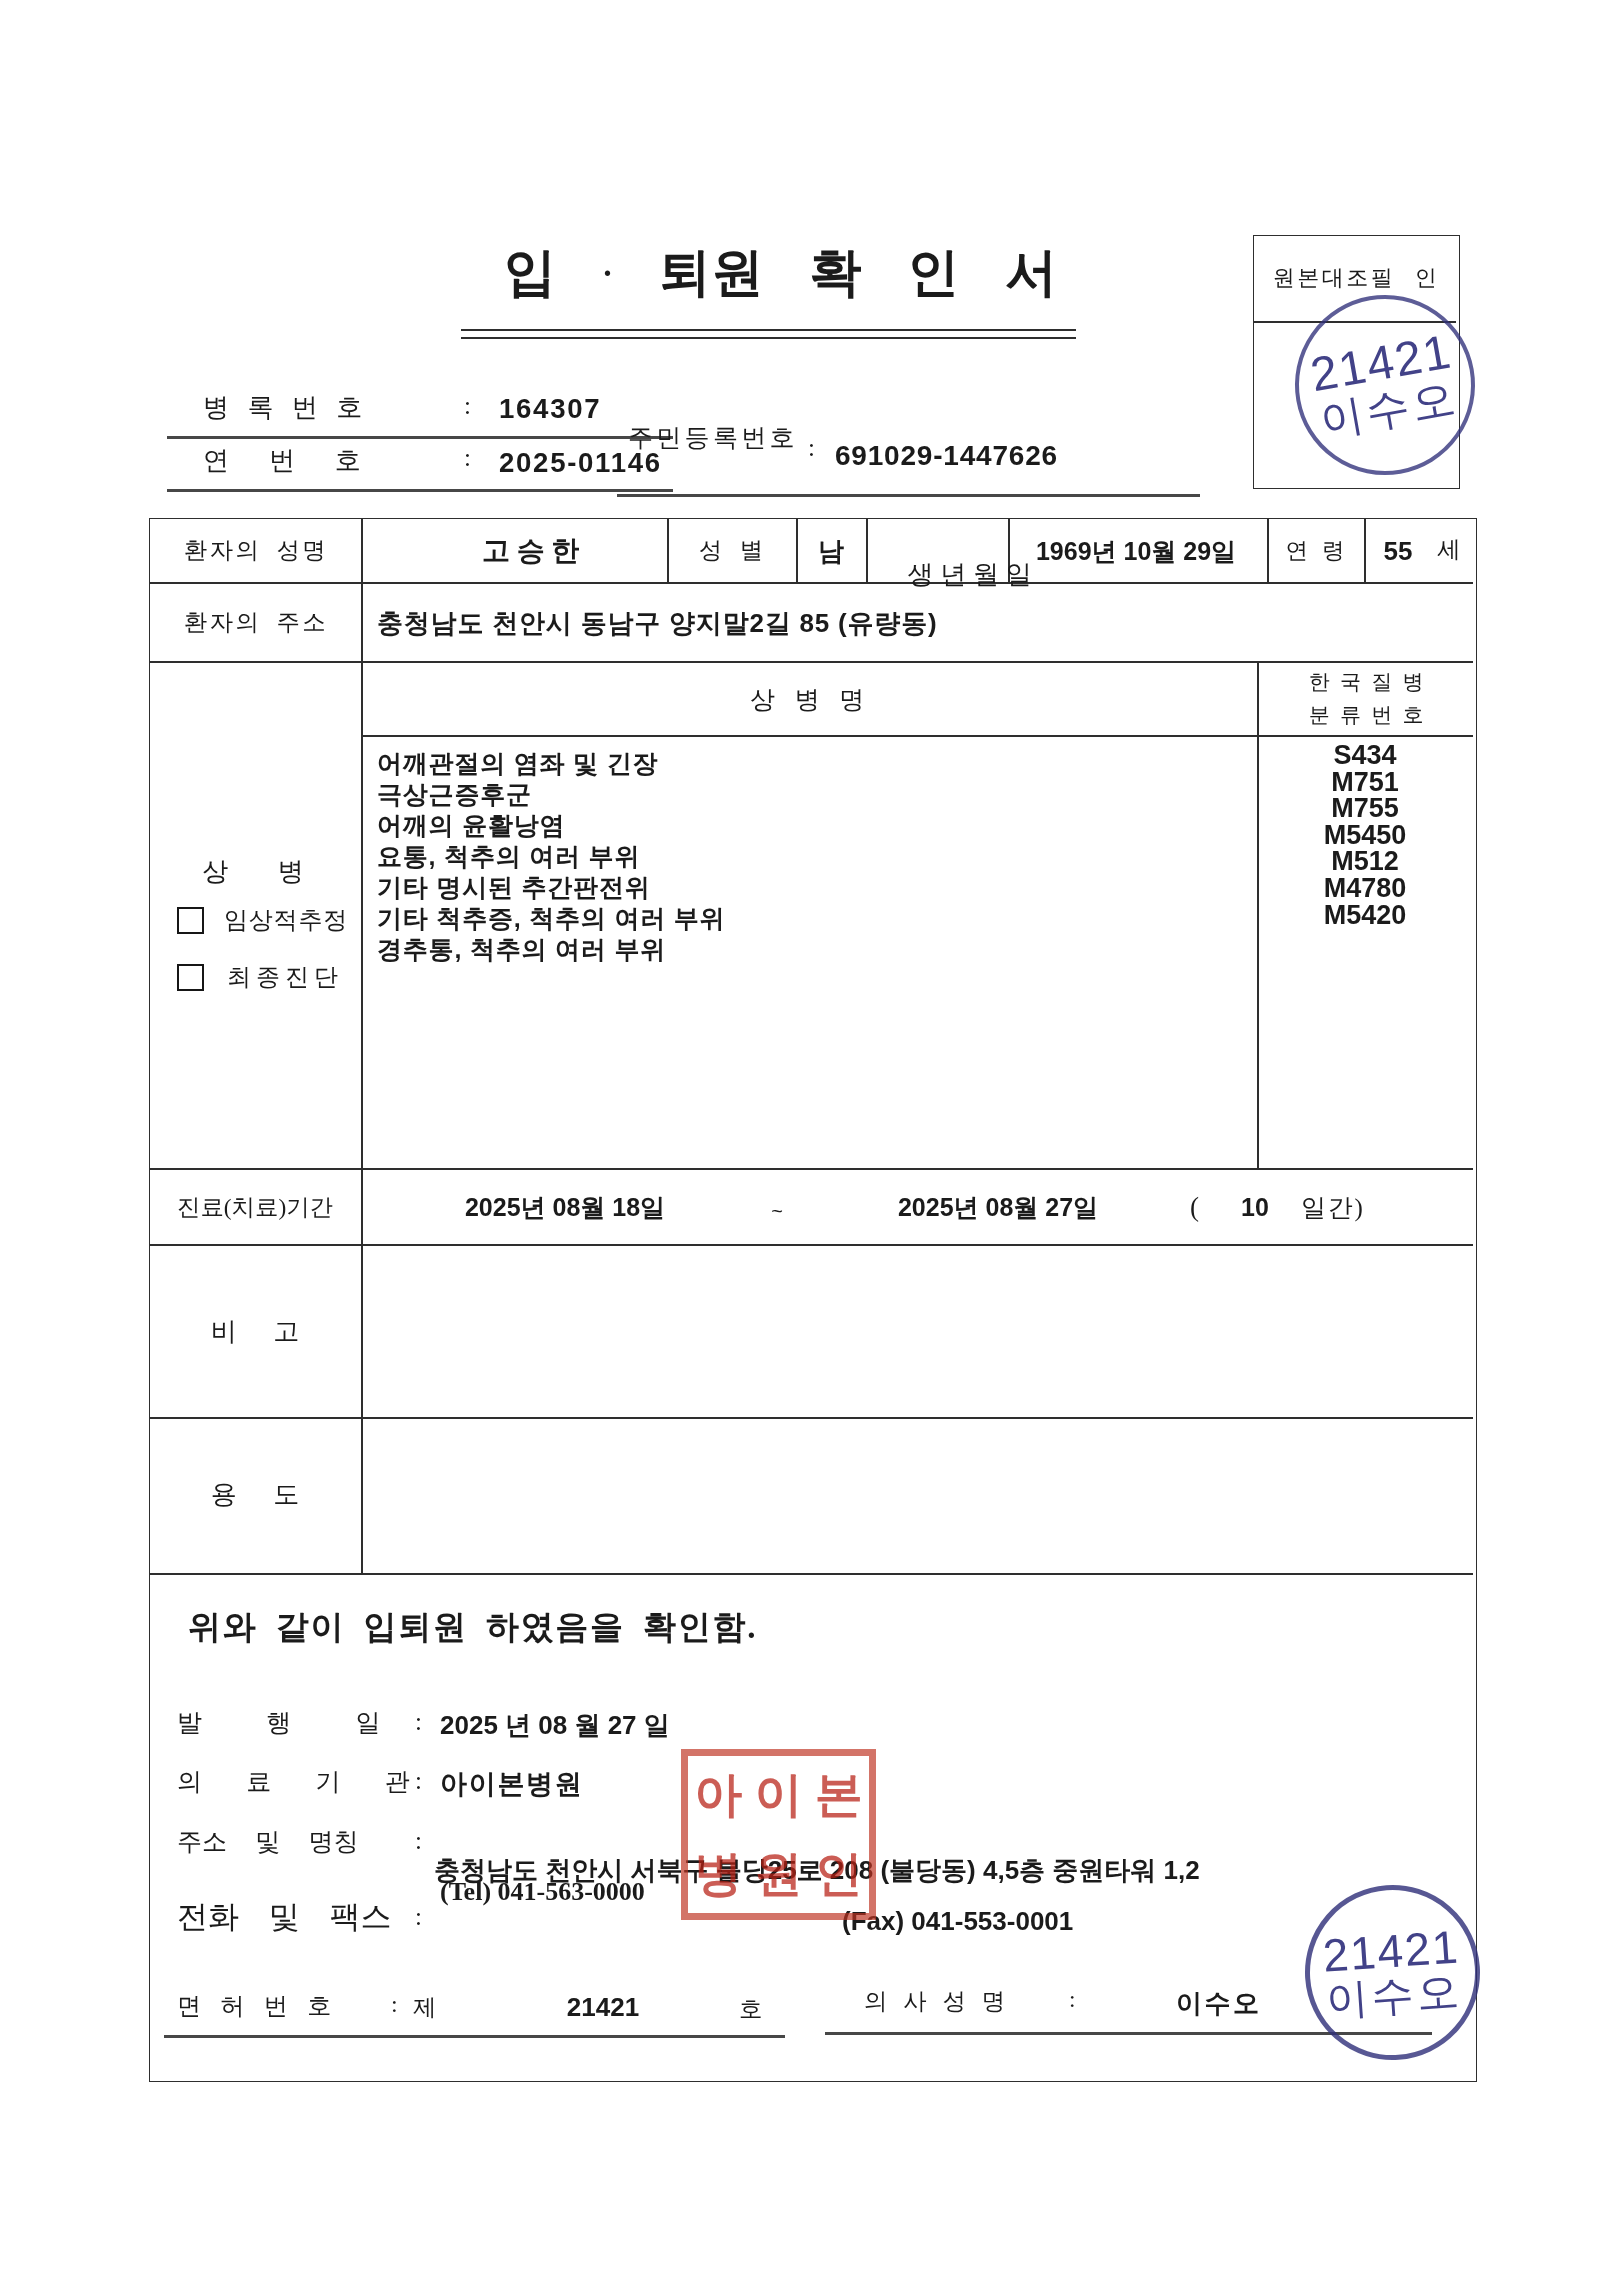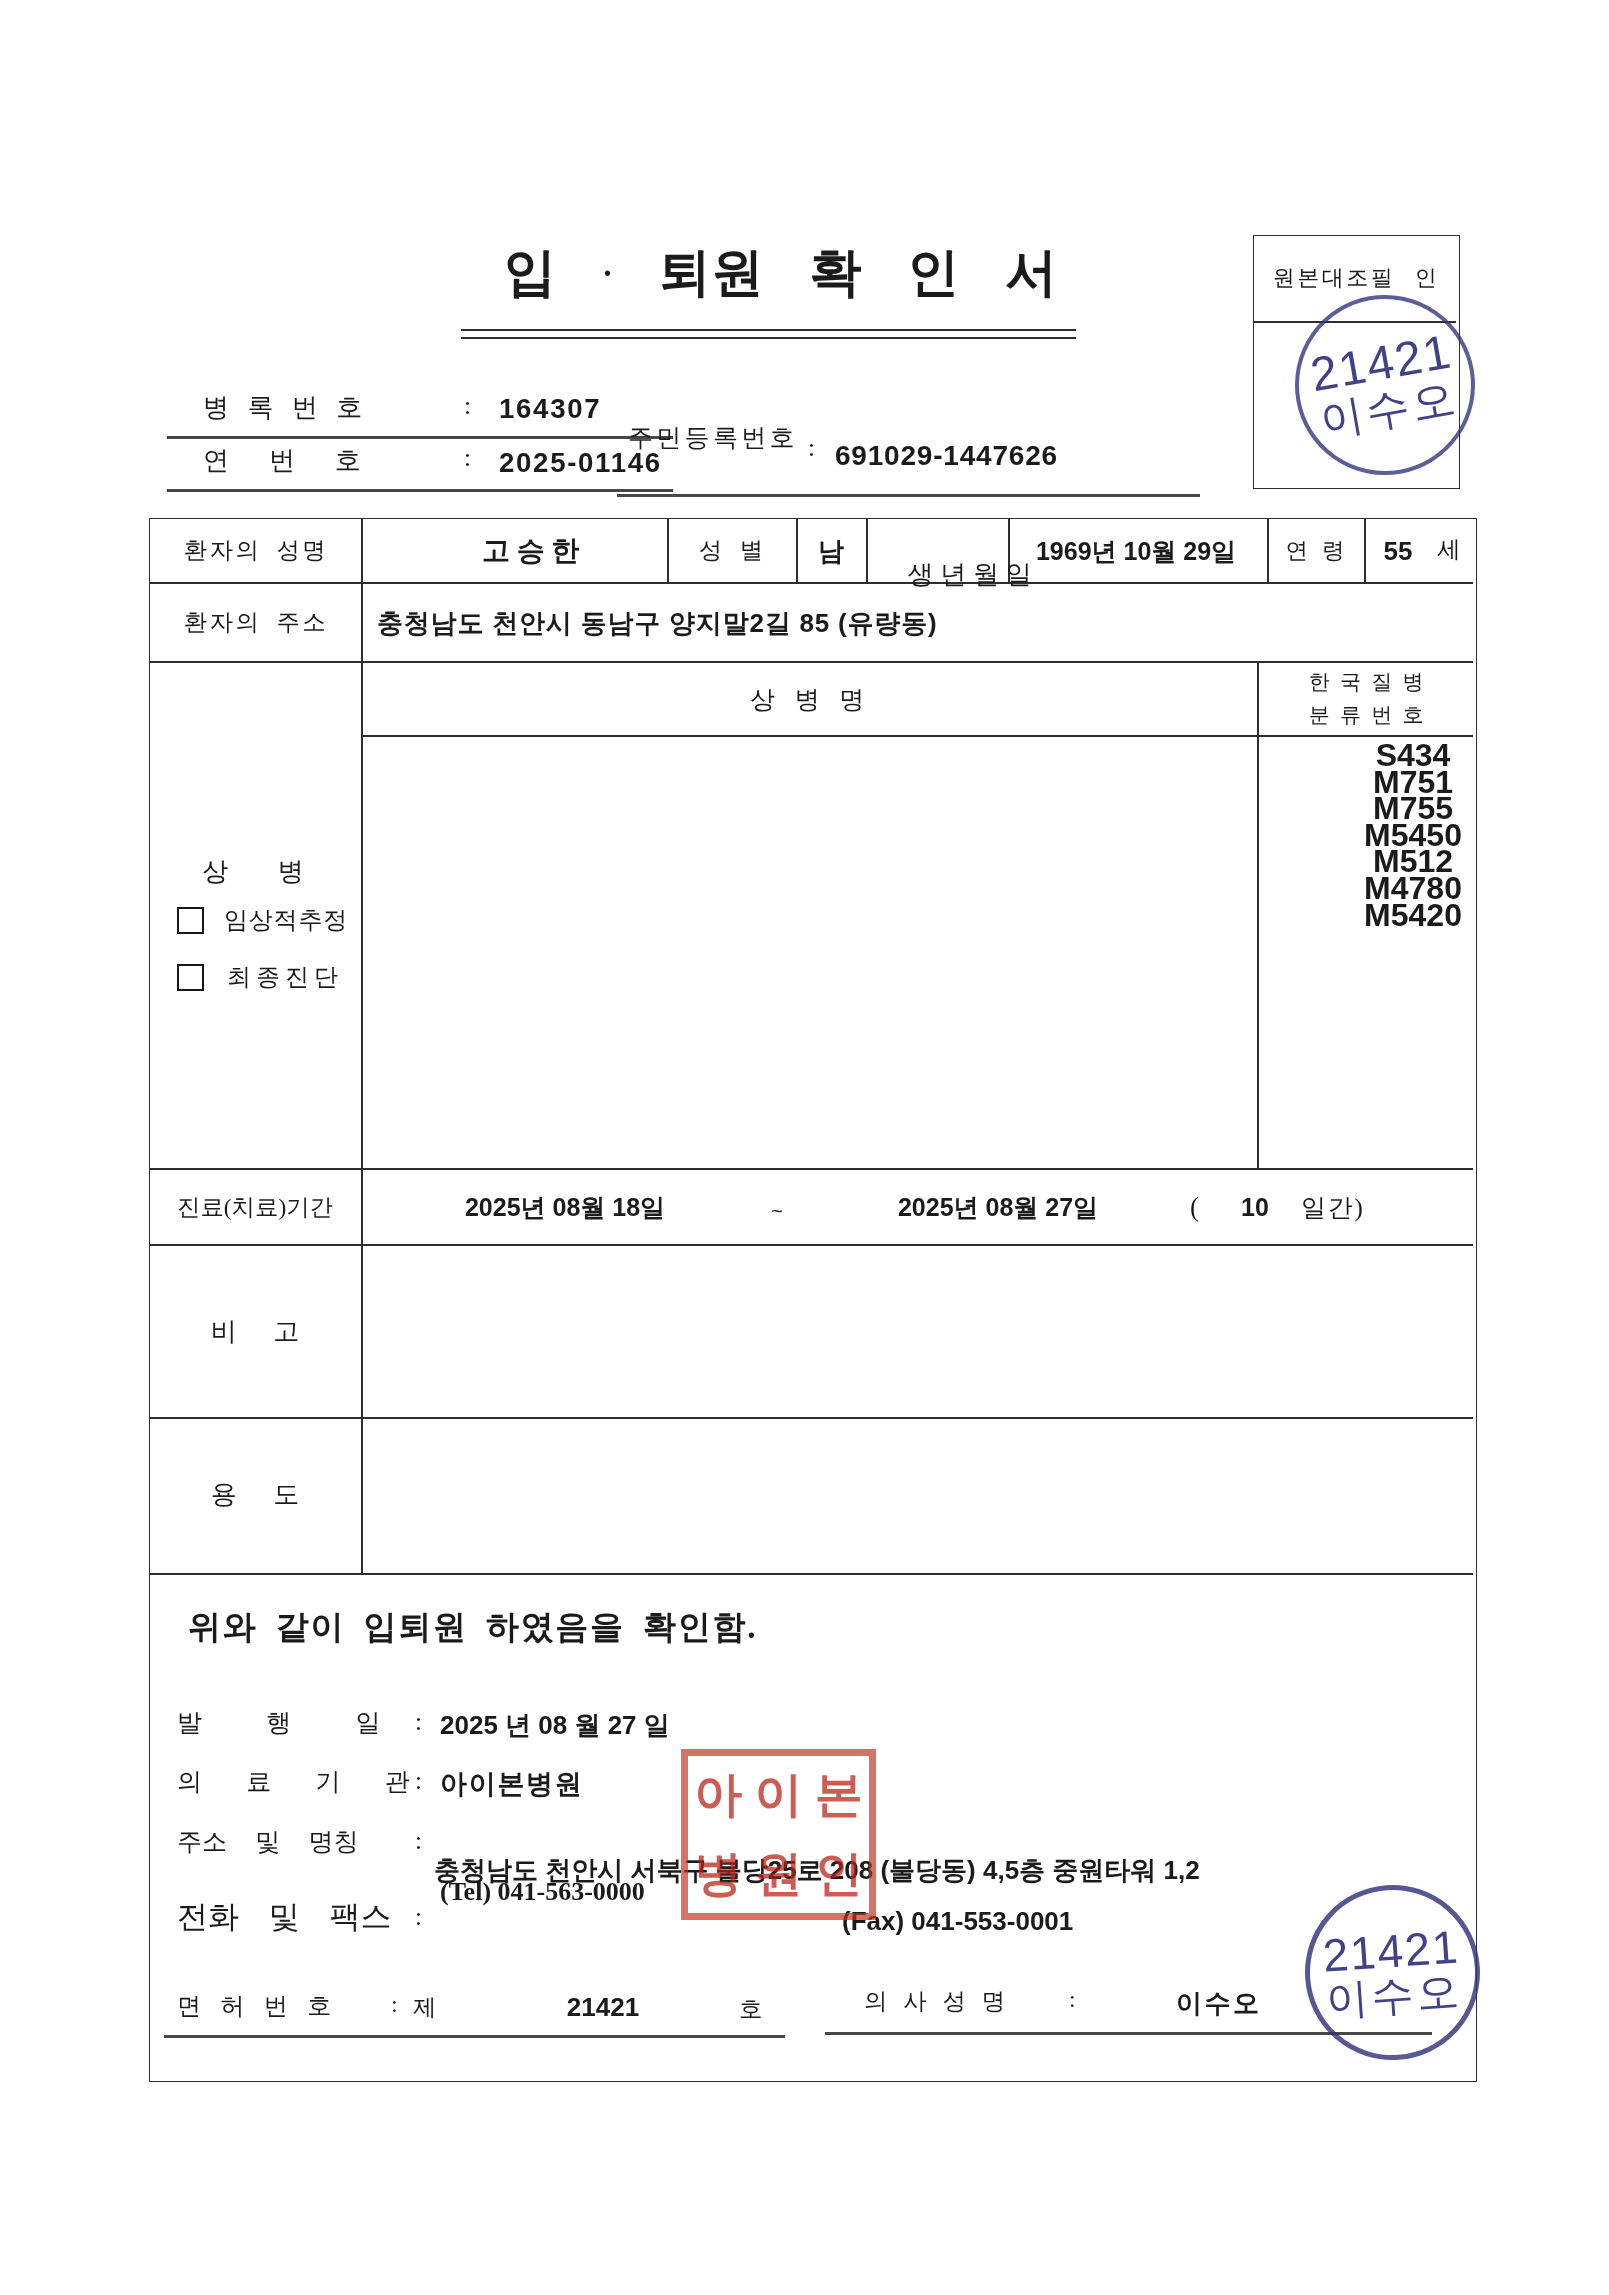--- a/index.html
+++ b/index.html
@@ -96,21 +96,30 @@
   <div class="cc sans" style="left:1398px;top:551px;font-size:26px;">55</div>
   <div class="cc serif" style="left:1449px;top:549px;font-size:23.4px;">세</div>
 
   <div class="cc serif" style="left:256px;top:622px;font-size:23.4px;letter-spacing:2.5px;word-spacing:6.7px;">환자의 주소</div>
   <div class="cl sans" style="left:377px;top:623px;font-size:26px;letter-spacing:0.8px;">충청남도 천안시 동남구 양지말2길 85 (유량동)</div>
 
   <div class="cc serif" style="left:808px;top:699px;font-size:25px;word-spacing:10px;letter-spacing:1.7px;">상 병 명</div>
   <div class="cc serif" style="left:1366px;top:682px;font-size:21px;word-spacing:5px;">한 국 질 병</div>
   <div class="cc serif" style="left:1366px;top:715px;font-size:21px;word-spacing:5px;">분 류 번 호</div>
 
-  <div class="dlist sans" style="left:1258px;top:742px;width:214px;text-align:center;font-size:32px;line-height:26.6px;padding-left:48px;">
+  <div class="dlist sans" style="left:377px;top:748px;font-size:25px;line-height:31px;letter-spacing:0.8px;">
+    <div>어깨관절의 염좌 및 긴장</div>
+    <div>극상근증후군</div>
+    <div>어깨의 윤활낭염</div>
+    <div>요통, 척추의 여러 부위</div>
+    <div>기타 명시된 추간판전위</div>
+    <div>기타 척추증, 척추의 여러 부위</div>
+    <div>경추통, 척추의 여러 부위</div>
+  </div>
+  <div class="dlist sans" style="left:1258px;top:742px;width:214px;text-align:center;font-size:27px;line-height:26.6px;">
     <div>S434</div>
     <div>M751</div>
     <div>M755</div>
     <div>M5450</div>
     <div>M512</div>
     <div>M4780</div>
     <div>M5420</div>
   </div>
 
   <div class="cc serif" style="left:253px;top:871px;font-size:26px;word-spacing:43px;">상 병</div>

